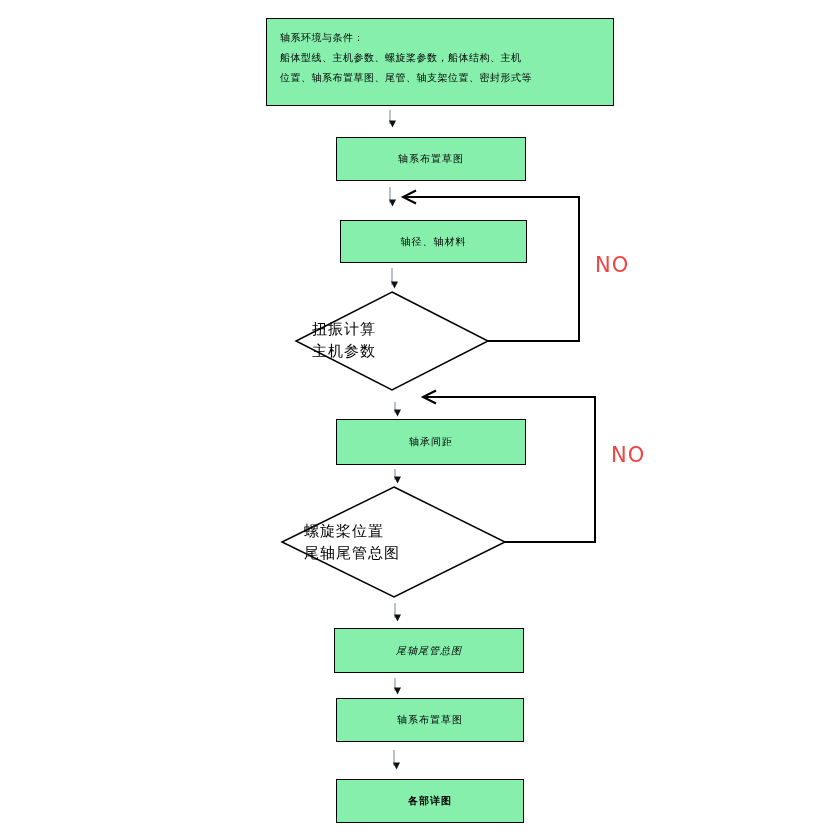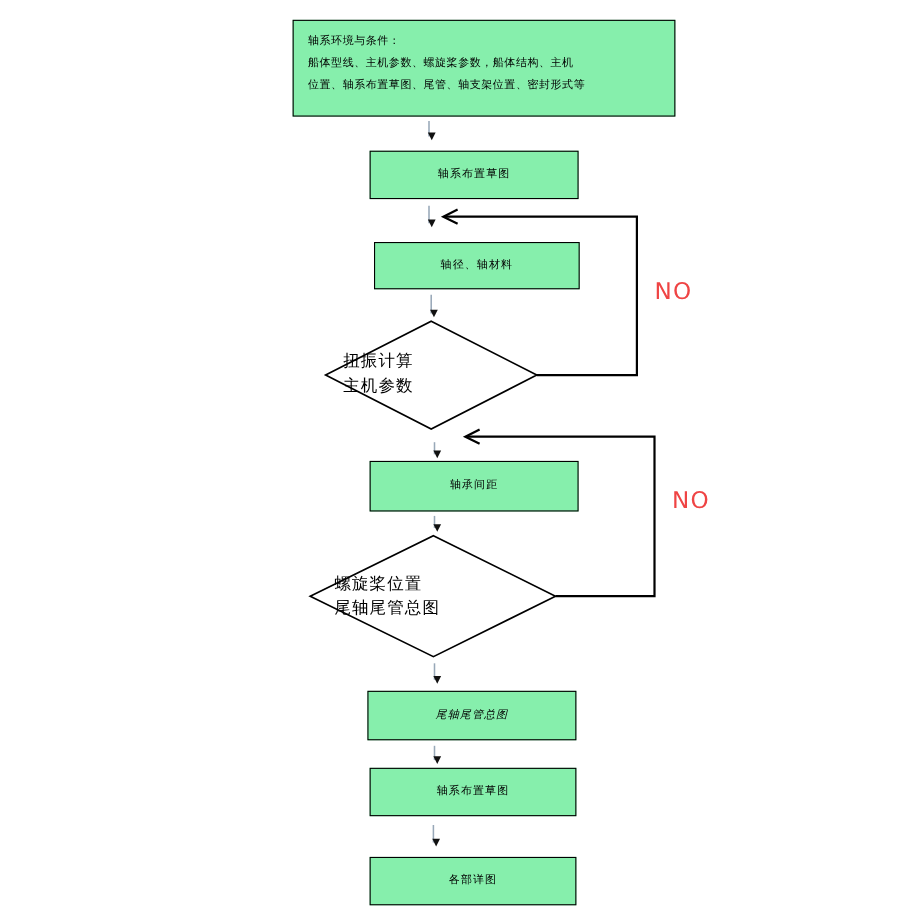--- a/index.html
+++ b/index.html
@@ -106,21 +106,21 @@
   <div class="fc-box" style="left:292px; top:137px; width:190px; height:44px;">轴系布置草图</div>
 
   <div class="fc-box" style="left:296px; top:220px; width:187px; height:43px;">轴径、轴材料</div>
 
   <div class="fc-box" style="left:292px; top:419px; width:190px; height:46px;">轴承间距</div>
 
   <div class="fc-box" style="left:290px; top:628px; width:190px; height:45px;font-style:italic;">尾轴尾管总图</div>
 
   <div class="fc-box" style="left:292px; top:698px; width:188px; height:44px;">轴系布置草图</div>
 
-  <div class="fc-box" style="left:292px; top:779px; width:188px; height:44px;">各部详图</div>
+  <div class="fc-box" style="left:292px; top:779px; width:188px; height:44px;font-weight:bold;">各部详图</div>
 
   <div class="diamond-text" style="left:312px; top:318px; width:160px;">
     <div>扭振计算</div>
     <div>主机参数</div>
   </div>
 
   <div class="diamond-text" style="left:304px; top:520px; width:180px;">
     <div>螺旋桨位置</div>
     <div>尾轴尾管总图</div>
   </div>

